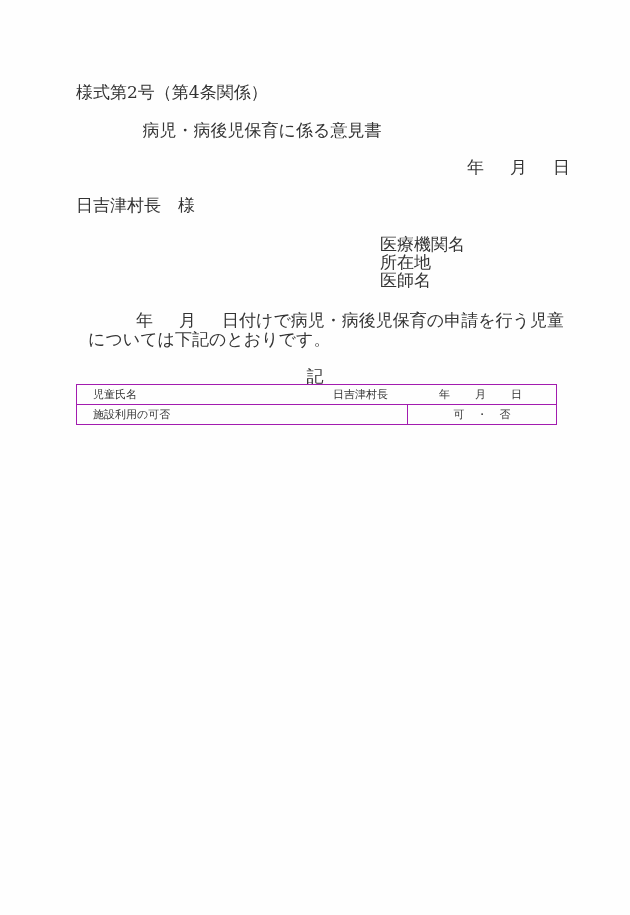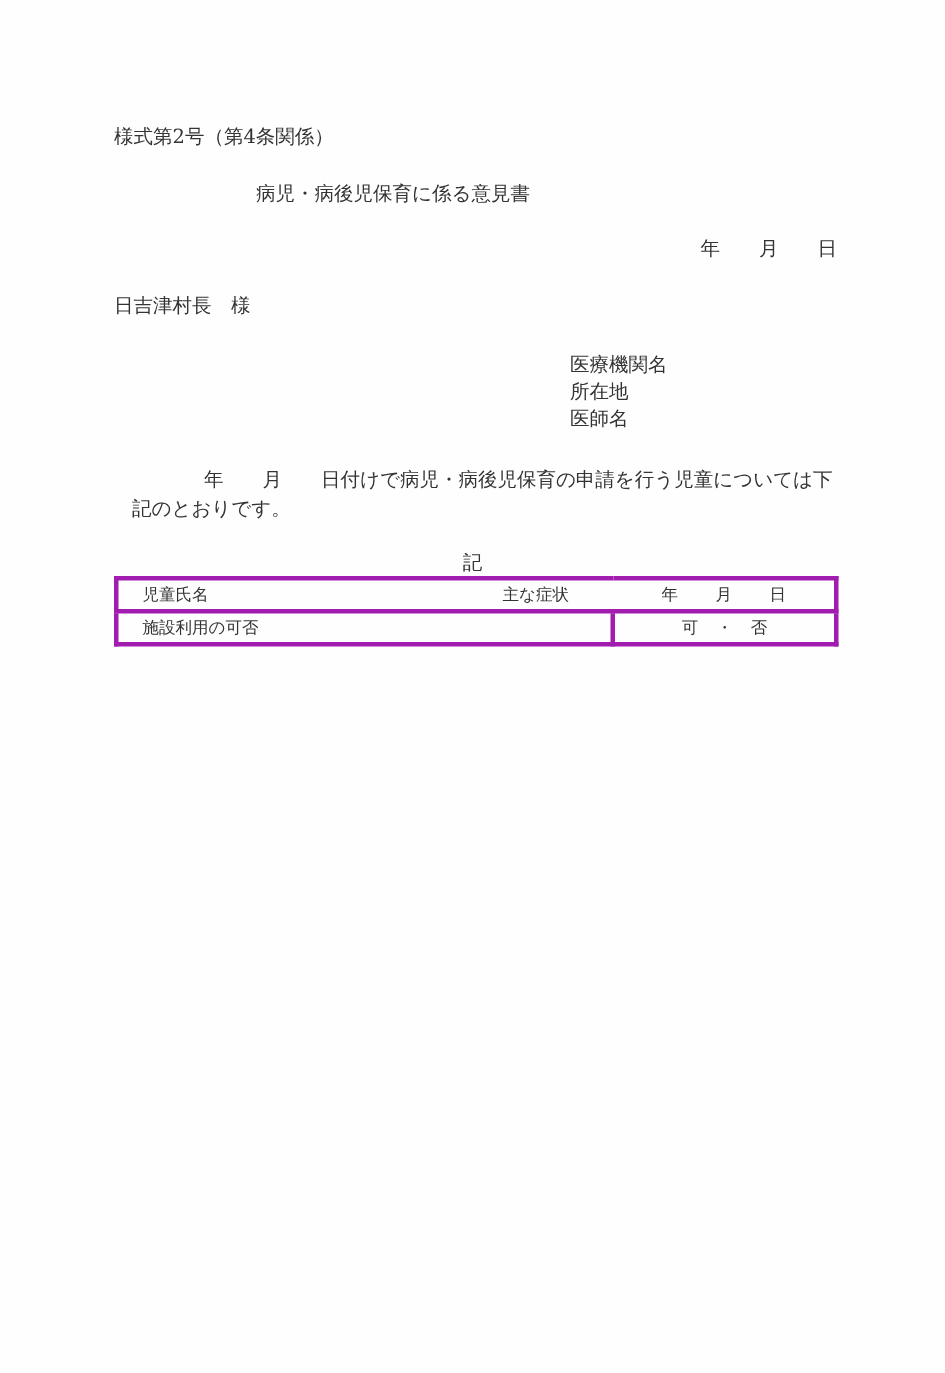--- a/index.html
+++ b/index.html
@@ -4,39 +4,39 @@
 <style>
   html, body { margin: 0; padding: 0; }
   body {
     width: 630px; height: 915px;
     background: #fefefe;
     font-family: "DejaVu Serif", "Liberation Serif", serif;
     color: #333;
     position: relative;
     overflow: hidden;
   }
-  .abs { position: absolute; font-size: 13px; line-height: 14px; white-space: nowrap; }
+  .abs { position: absolute; font-size: 17px; line-height: 14px; white-space: nowrap; }
   .form-id { left: 76px; top: 85px; }
   .title { left: 0; width: 524px; top: 123px; text-align: center; }
   .date-line { left: 467px; top: 160px; }
   .date-line span { display: inline-block; }
   .addressee { left: 76px; top: 198px; }
   .issuer { left: 380px; top: 235px; }
   .issuer div { height: 18px; line-height: 18px; }
   .body-text { left: 88px; top: 311px; width: 480px; white-space: normal; line-height: 19px; }
   .body-text .gap { display: inline-block; }
   .ki { left: 0; width: 630px; top: 369px; text-align: center; }
 
   table.form-table {
     position: absolute; left: 76px; top: 384px;
     width: 480px; border-collapse: collapse;
     font-size: 11px; table-layout: fixed;
   }
   table.form-table td {
-    border: 3px solid #a21caf;
+    border: 1px solid #a21caf;
     padding: 0 16px;
     height: 19px;
     vertical-align: middle;
     color: #333;
   }
   .row-symptoms td { height: 69px; vertical-align: top; }
   .center { text-align: center; }
   .sp { display: inline-block; }
 </style>
 </head>
@@ -66,21 +66,21 @@
   <colgroup>
     <col style="width:118px">
     <col style="width:60px">
     <col style="width:153px">
     <col style="width:149px">
   </colgroup>
   <tbody>
       <tr>
     <td colspan="4" style="position:relative;">
       <span>児童氏名</span>
-      <span style="position:absolute; left:256px;">主な症状</span>
+      <span style="position:absolute; left:256px;">日吉津村長</span>
       <span style="position:absolute; left:362px;">年</span>
       <span style="position:absolute; left:398px;">月</span>
       <span style="position:absolute; left:434px;">日</span>
     </td>
   </tr>
   <tr>
     <td colspan="3">
       <span>施設利用の可否</span>
     </td>
     <td class="center">

